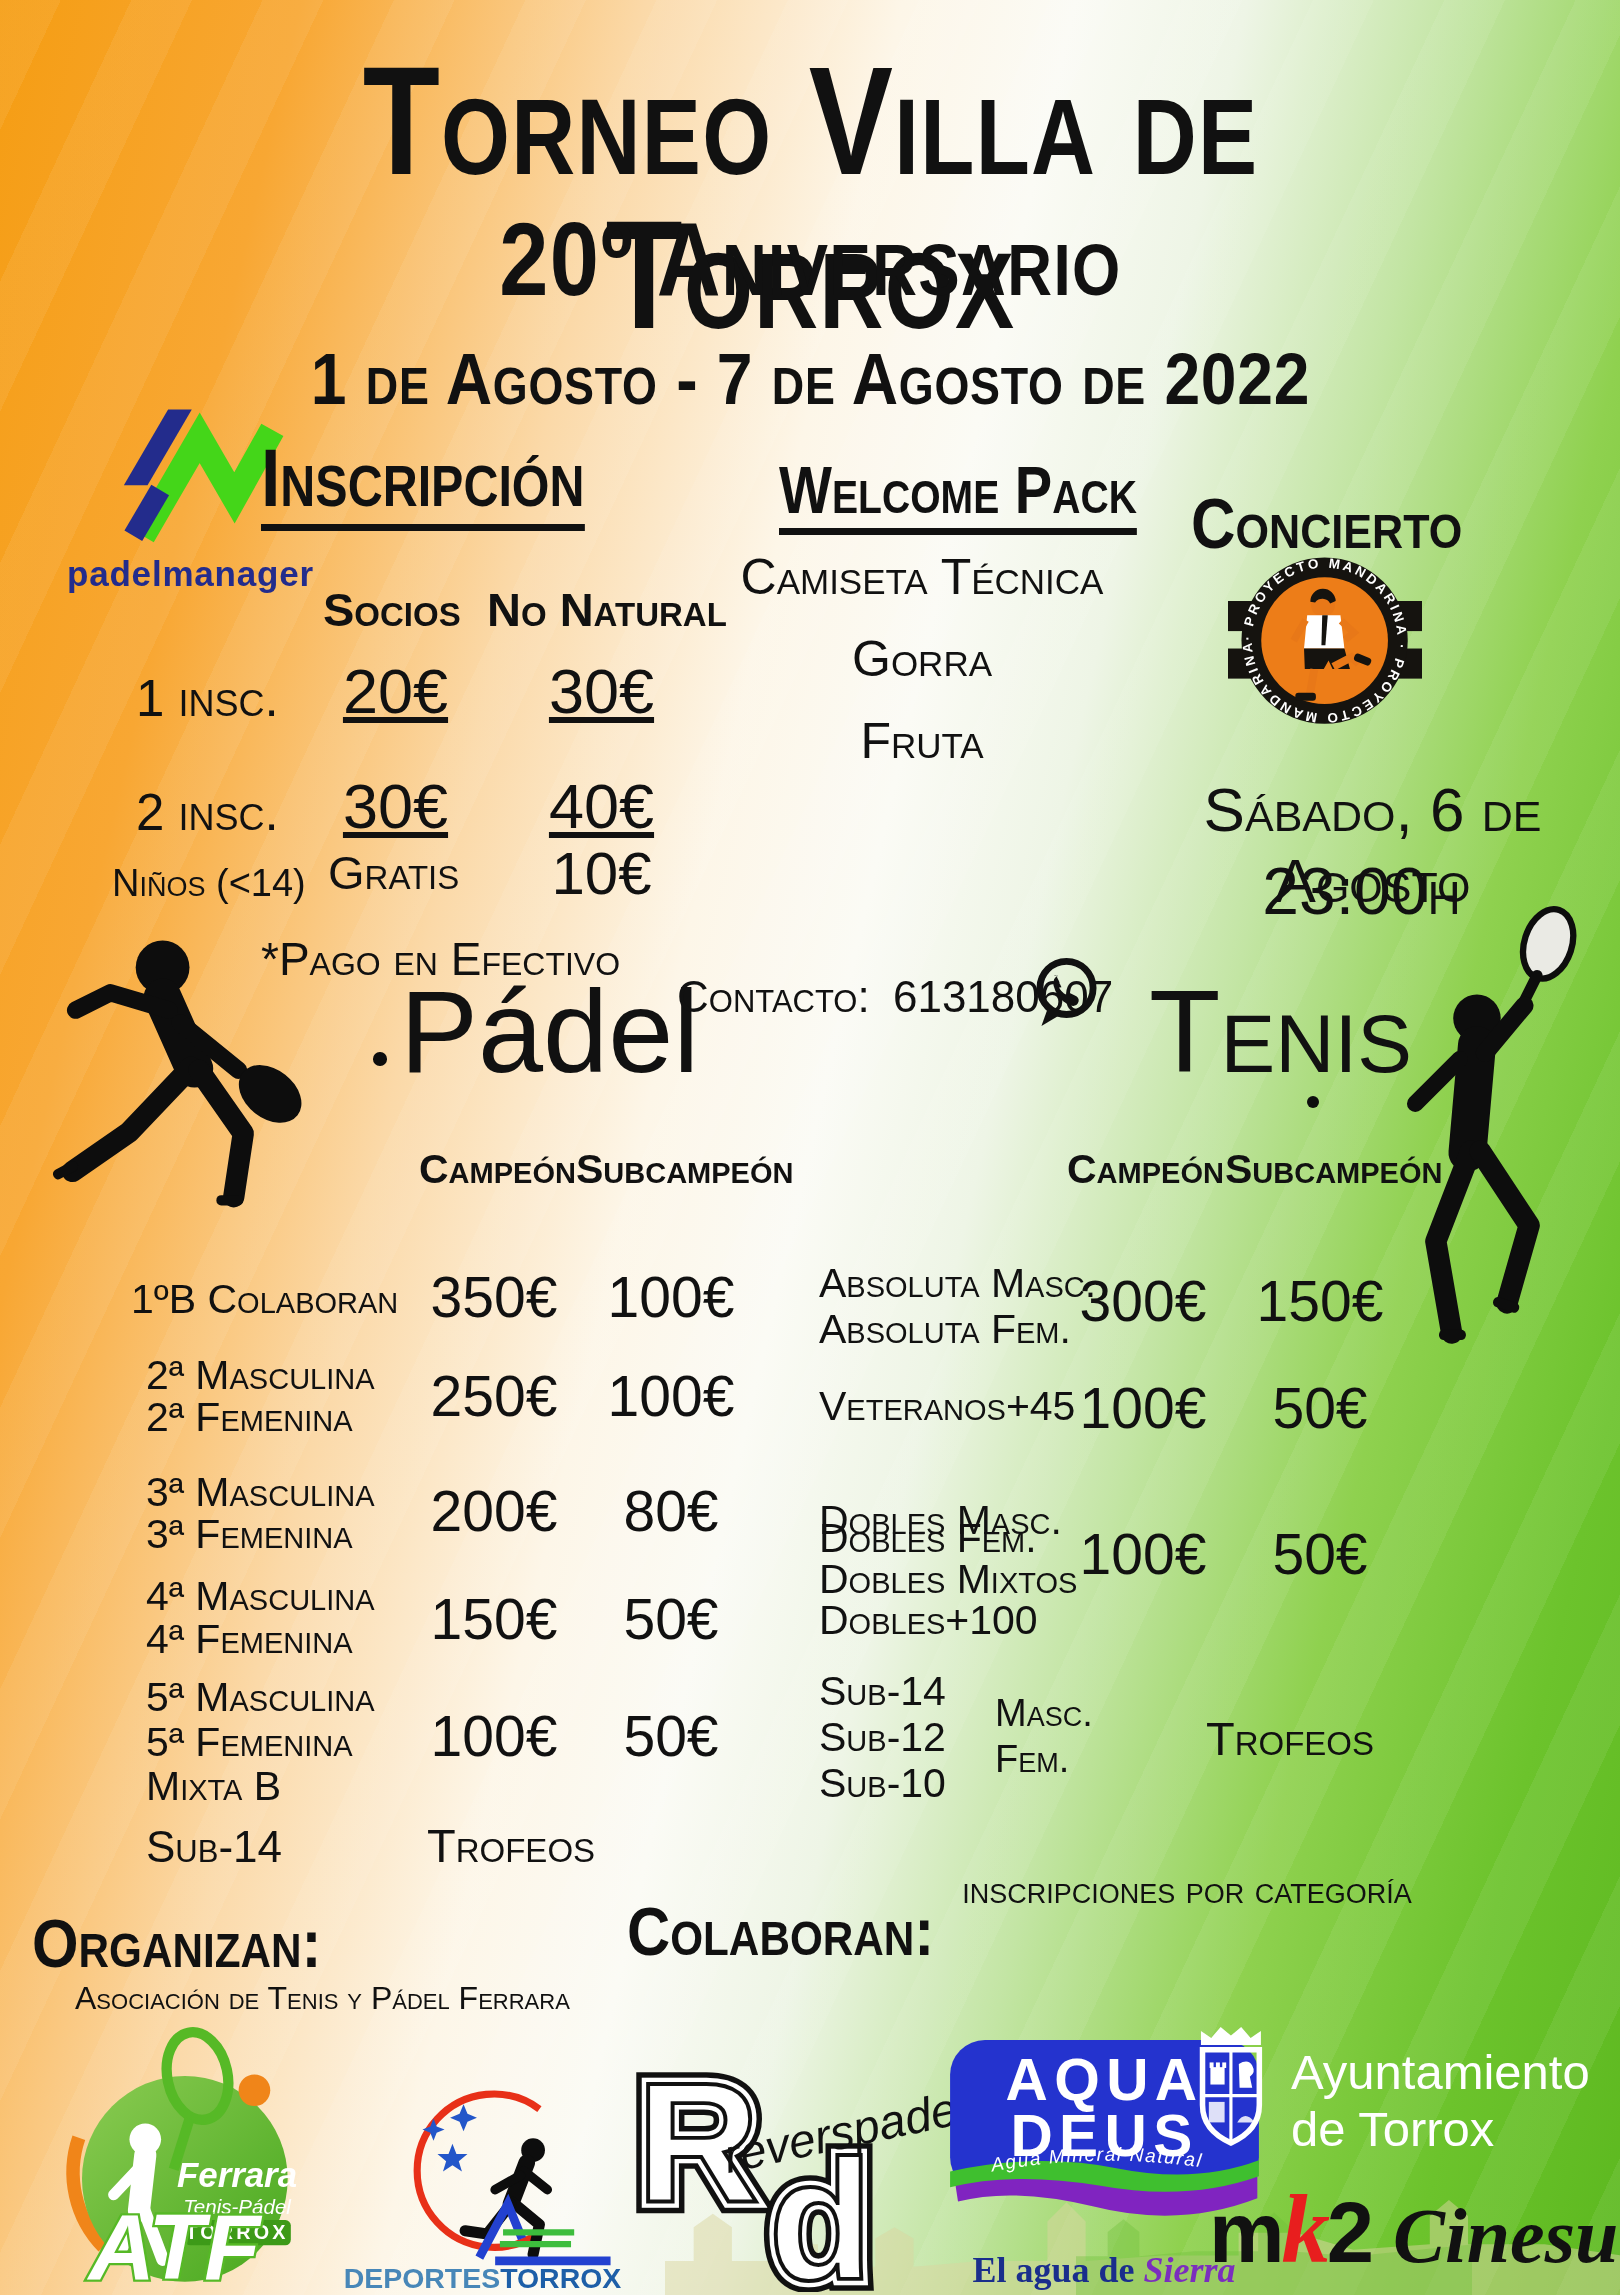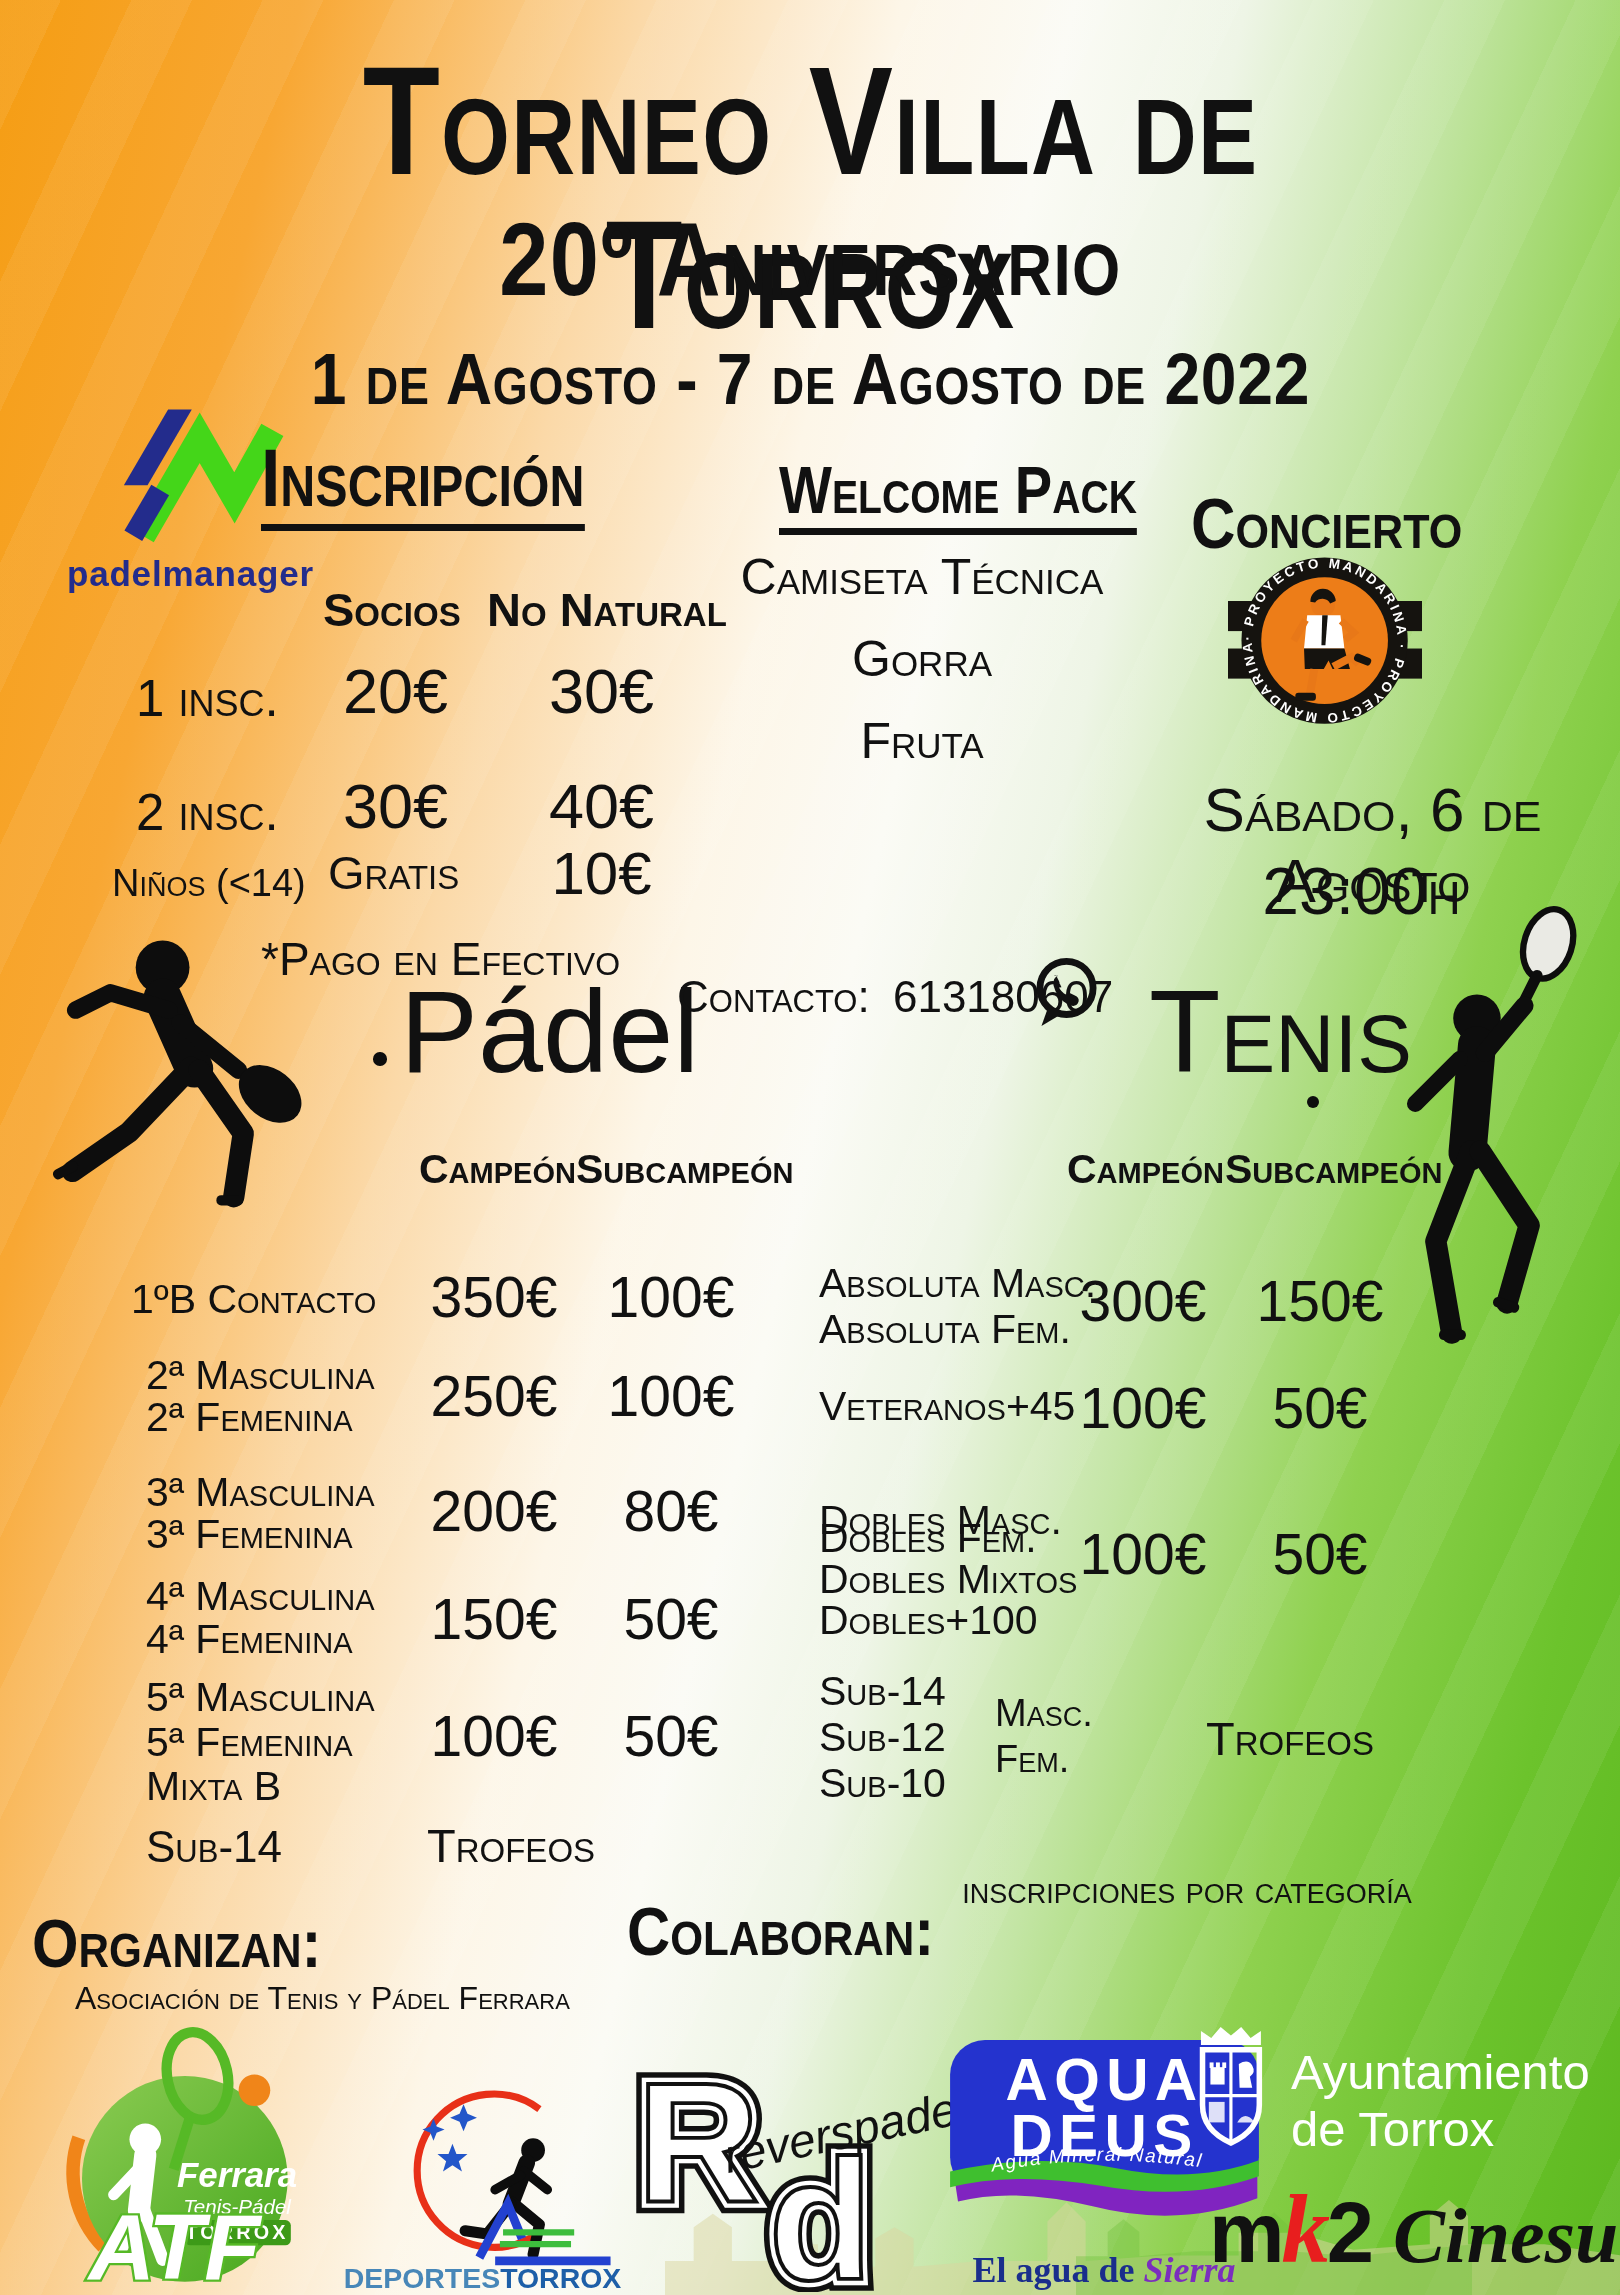--- a/index.html
+++ b/index.html
@@ -27,21 +27,21 @@
   .condL{transform:scaleX(.85);transform-origin:left center;display:inline-block;}
   .ul{border-bottom:7.1px solid #111;padding-bottom:4.7px;}
   .title{font-size:154px;font-weight:bold;letter-spacing:1.6px;line-height:1;}
   .subtitle{font-size:104px;font-weight:bold;letter-spacing:1.6px;line-height:1;}
   .dates{font-size:73px;font-weight:600;letter-spacing:0.8px;line-height:1;}
   .h-ins{font-size:82px;font-weight:bold;line-height:1;}
   .h-wp{font-size:66px;font-weight:bold;line-height:1;}
   .h-con{font-size:70px;font-weight:bold;line-height:1;}
   .colhead{font-size:47px;font-weight:600;}
   .rowlab{font-size:51px;}
-  .price{font-size:63px;}
+  .price{font-size:63px;text-decoration:underline;}
   .small-lab{font-size:38px;}
   .wp-item{font-size:50px;margin-bottom:24px;}
   .bigword{font-size:117px;font-weight:400;line-height:1;}
   .contact{font-size:44px;}
   .phead{font-size:41px;font-weight:600;text-align:center;}
   .pcat{font-size:41px;}
   .pval{font-size:57px;text-align:center;}
   .pnote{font-size:38px;}
   .orgh{font-size:68px;font-weight:600;line-height:1;}
   .orgname{font-size:32px;}
@@ -180,21 +180,21 @@
       <path d="M160 320 L116 434 L136 550" stroke-width="27"></path>
       <path d="M172 320 L234 414 L206 512" stroke-width="27"></path>
     </g>
     <rect x="120" y="546" width="34" height="13" rx="6" fill="#0d0d0d"></rect>
     <rect x="188" y="508" width="34" height="13" rx="6" fill="#0d0d0d" transform="rotate(18 205 514)"></rect>
   </svg>
 
   <div class="abs phead sc" style="left:419px;top:1146px;width:150px;">Campeón</div>
   <div class="abs phead sc" style="left:576px;top:1146px;width:194px;">Subcampeón</div>
 
-  <div class="abs pcat sc" style="left:131px;top:1276px;">1ºB Contacto</div>
+  <div class="abs pcat sc" style="left:131px;top:1276px;">1ºB Colaboran</div>
   <div class="abs pval" style="left:415px;top:1264px;width:158px;">350€</div>
   <div class="abs pval" style="left:592px;top:1264px;width:158px;">100€</div>
 
   <div class="abs pcat sc" style="left:146px;top:1352px;">2ª Masculina</div>
   <div class="abs pcat sc" style="left:146px;top:1394px;">2ª Femenina</div>
   <div class="abs pval" style="left:415px;top:1363px;width:158px;">250€</div>
   <div class="abs pval" style="left:592px;top:1363px;width:158px;">100€</div>
 
   <div class="abs pcat sc" style="left:146px;top:1469px;">3ª Masculina</div>
   <div class="abs pcat sc" style="left:146px;top:1511px;">3ª Femenina</div>

